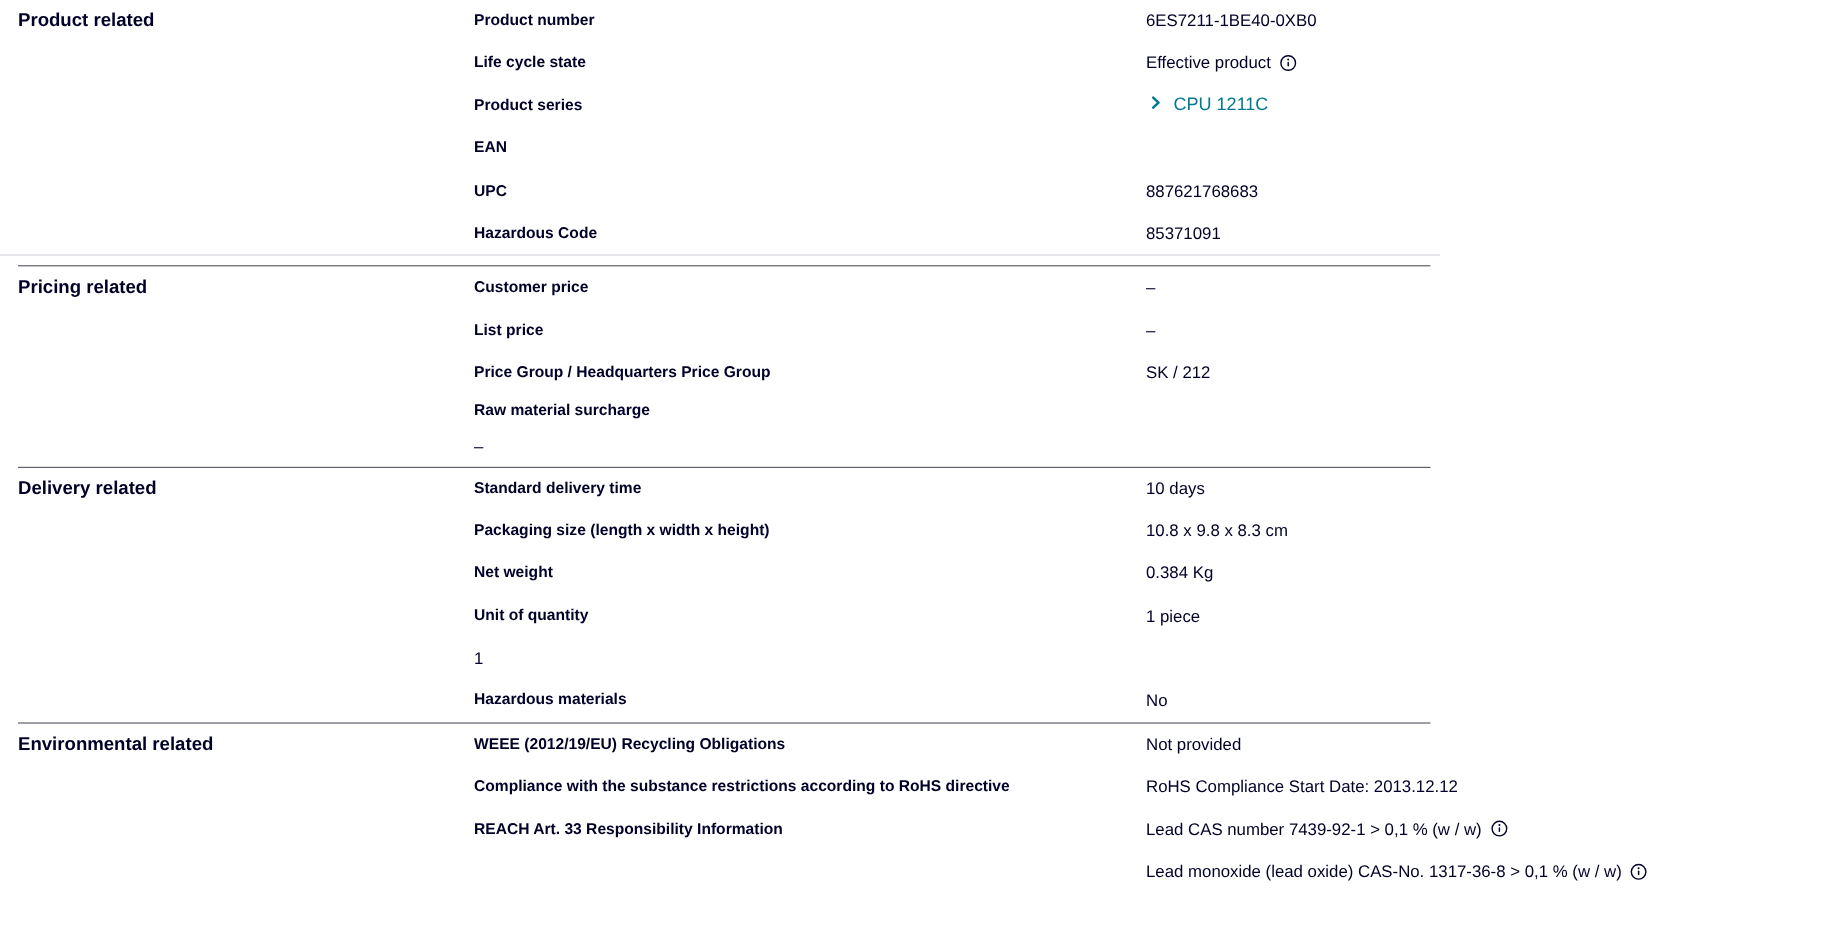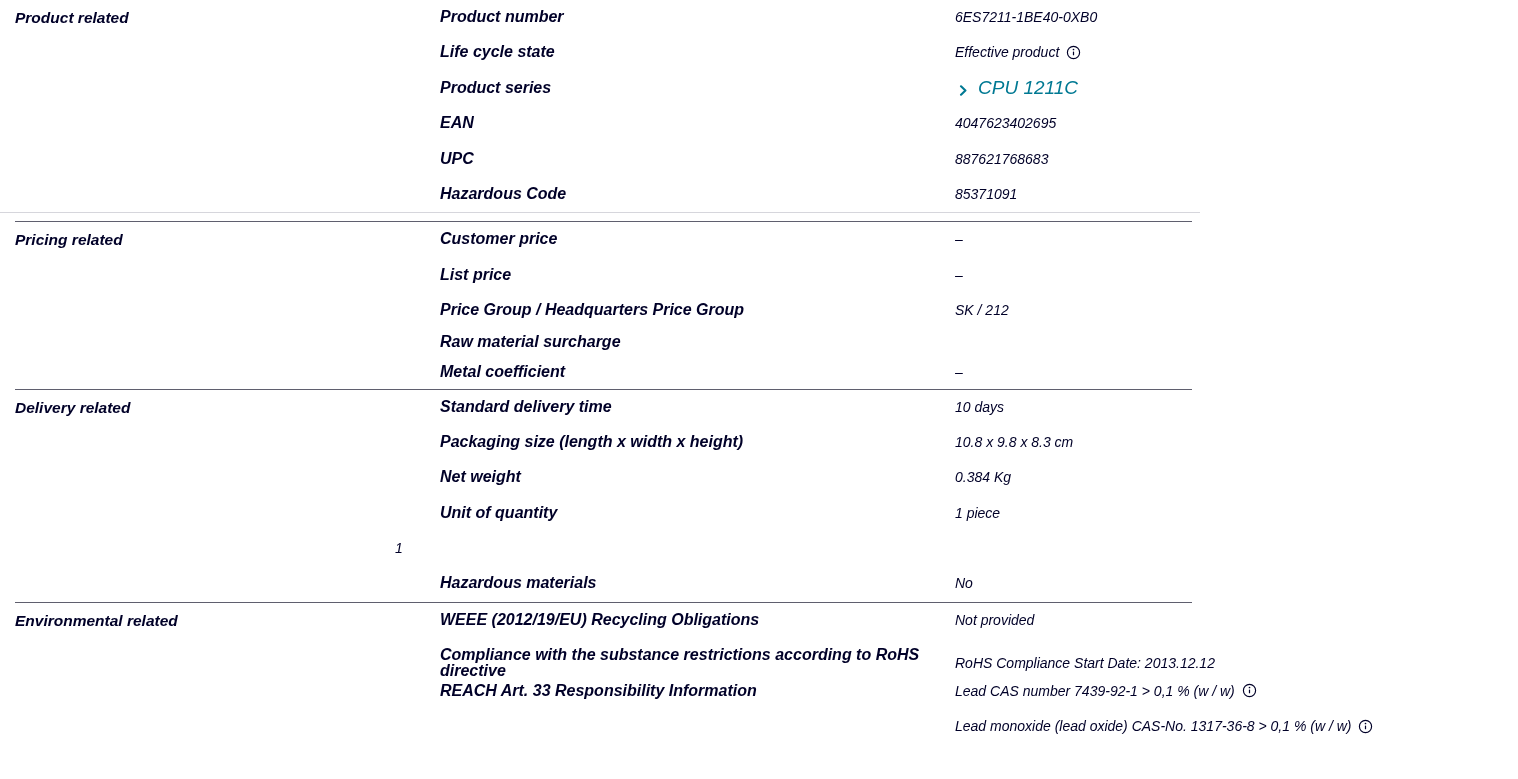--- a/index.html
+++ b/index.html
@@ -11,54 +11,54 @@
   }
   *{box-sizing:border-box;}
   html,body{margin:0;padding:0;}
   body{
     width:1518px;height:779px;overflow:hidden;
     background:var(--background);
     font-family:"Liberation Sans","DejaVu Sans",sans-serif;
     color:var(--text);
     -webkit-font-smoothing:antialiased;
   }
-  .page{width:1200px;font-style:italic;}
+  .page{width:1200px;}
   .section{display:flex;align-items:flex-start;}
   .section-title{
     width:395px;flex:0 0 395px;
     padding:9px 10px 0 15px;
     font-size:15.5px;font-weight:700;line-height:18px;
     color:var(--text);
   }
   .rows{flex:1 1 auto;min-width:0;}
   .row{
     display:grid;grid-template-columns:560px 1fr;
     height:35.4px;align-content:start;padding-top:9px;
   }
   
   .section-1 .rows .row:nth-child(4),
   .section-1 .rows .row:nth-child(5){height:30px;padding-top:5px;}
   .row-label{
-    font-size:16px;font-weight:600;line-height:16px;
-    color:var(--text);padding-right:24px;margin-left:45px;
+    font-size:13px;font-weight:600;line-height:16px;
+    color:var(--text);padding-right:24px;
   }
   .row-value{
     font-size:14px;font-weight:400;line-height:16px;
     color:var(--text);display:flex;align-items:center;
   }
   .value-text{white-space:nowrap;}
   .info-icon{
     display:inline-flex;align-items:center;justify-content:center;
     margin-left:7px;color:var(--text);cursor:pointer;flex:0 0 auto;
   }
   .info-icon svg{display:block;}
   .value-link{
-    display:inline-flex;align-items:flex-end;gap:9px;
+    display:inline-flex;align-items:flex-start;gap:9px;
     color:var(--link);text-decoration:none;
-    font-size:19px;font-weight:400;line-height:16px;
+    font-size:15px;font-weight:400;line-height:16px;
     margin-left:3px;cursor:pointer;
   }
   .value-link .chevron{display:block;flex:0 0 auto;}
   .divider-light{
     border-top:1px solid var(--divider-light);
     margin:0 0 8px 0;height:0;
   }
   .divider-dark{
     border-top:1px solid var(--divider-dark);
     margin:0 8px 0 15px;height:0;
@@ -99,23 +99,20 @@
     <svg class="chevron" viewBox="0 0 12 12" width="11" height="11" aria-hidden="true">
       <path d="M3.3 1.4 L8.1 6 L3.3 10.6" fill="none" stroke="currentColor" stroke-width="2.3" stroke-linecap="round" stroke-linejoin="round"></path>
     </svg>
     <span class="link-text">CPU 1211C</span>
   </a>
 </div>
   </div>
 
   <div class="row">
     <div class="row-label">EAN</div>
-    <div class="row-value">
-            <span class="value-text">4047623402695</span>
-          </div>
   </div>
 
   <div class="row">
     <div class="row-label">UPC</div>
     <div class="row-value">
             <span class="value-text">887621768683</span>
           </div>
   </div>
 
   <div class="row">
@@ -153,21 +150,20 @@
   </div>
 
   <div class="row">
     <div class="row-label">Raw material surcharge</div>
     <div class="row-value">
             <span class="value-text"></span>
           </div>
   </div>
 
   <div class="row">
-    <div class="row-label">Metal coefficient</div>
     <div class="row-value">
             <span class="value-text">–</span>
           </div>
   </div>
 </div>
   </div>
 <div class="divider-dark"></div>
   <div class="section section-2">
     <div class="section-title">Delivery related</div>
     <div class="rows">

